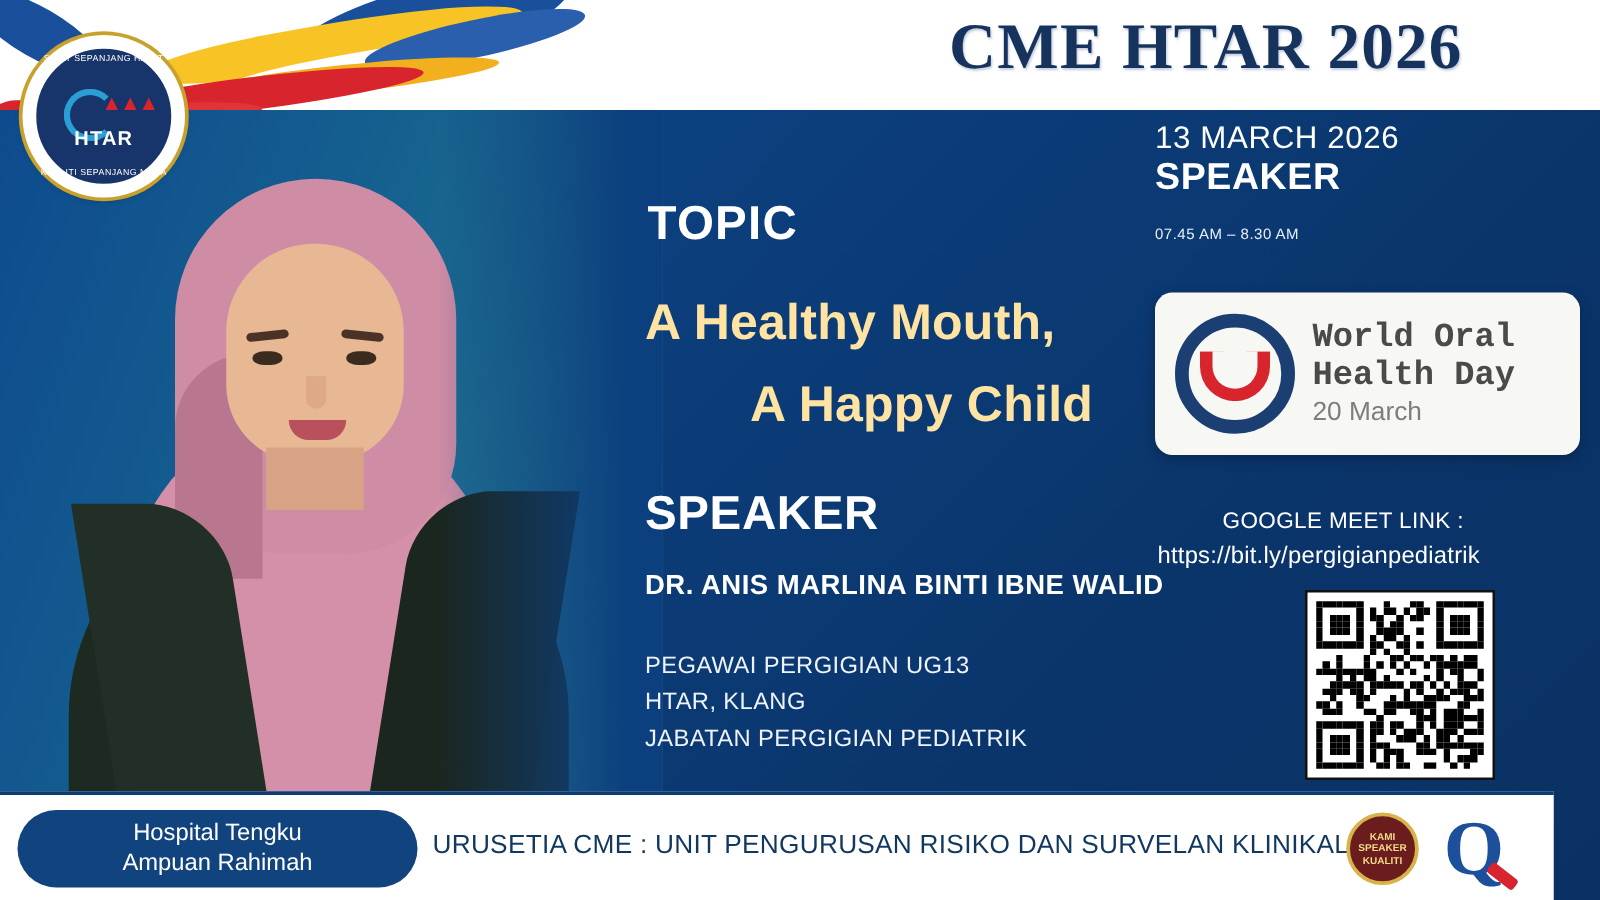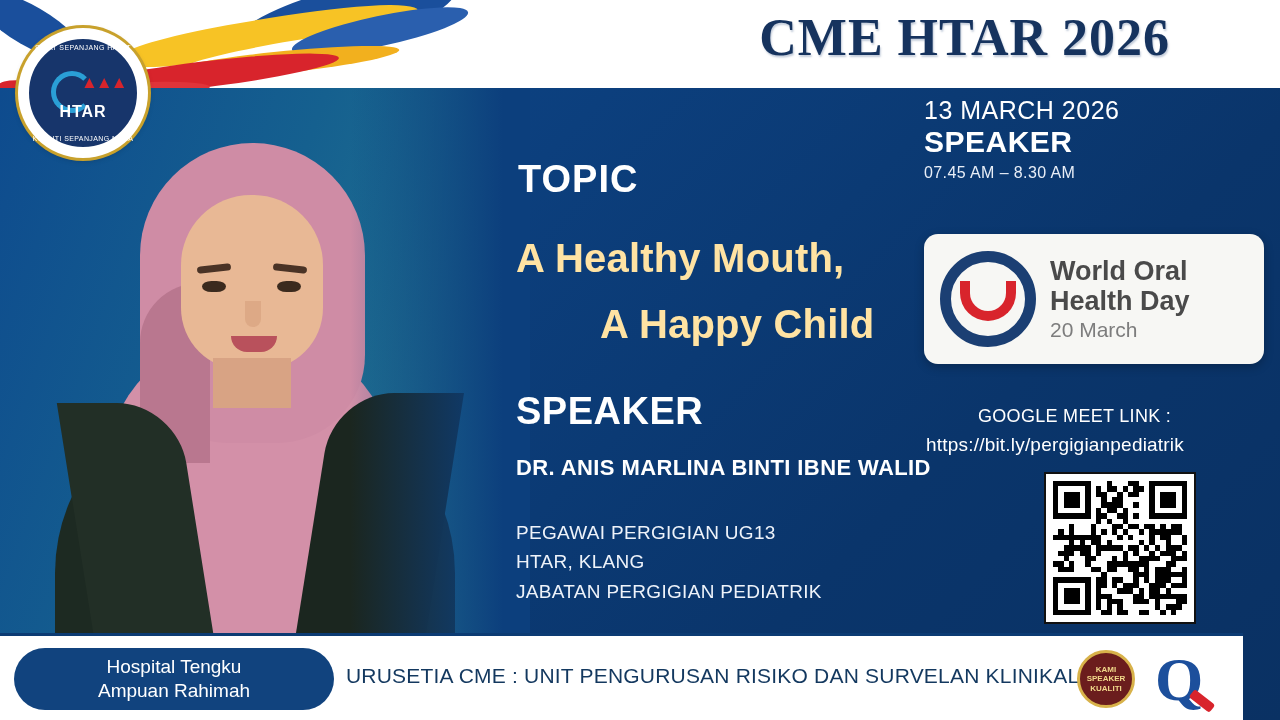--- a/index.html
+++ b/index.html
@@ -185,21 +185,21 @@
   }
   .collar-r {
     position: absolute; bottom: 0; right: 20px; width: 130px; height: 240px;
     background: #1b261f; transform: skewX(-9deg); border-radius: 60px 0 0 0;
   }
 
   
   .date-block { position: absolute; top: 96px; right: 56px; text-align: left; width: 300px; }
   .date-line { font-size: 25px; color: #ffffff; letter-spacing: .5px; }
   .day-line { font-size: 30px; font-weight: bold; color: #ffffff; letter-spacing: .5px; line-height: 1.15; }
-  .time-line { font-size: 16px; color: #e8eef7; margin-top: 4px; letter-spacing: .4px; }
+  .time-line { font-size: 12px; color: #e8eef7; margin-top: 20px; letter-spacing: .4px; }
 
   
   .topic-label {
     position: absolute; top: 158px; left: 518px;
     font-size: 38px; font-weight: bold; color: #ffffff; letter-spacing: 1px;
   }
   .topic-line1 {
     position: absolute; top: 236px; left: 516px;
     font-size: 40px; font-weight: bold; color: #ffe3a3; letter-spacing: .2px;
   }
@@ -231,21 +231,21 @@
   .wohd-ring {
     position: absolute; inset: 0; border: 11px solid #1b3f73; border-radius: 50%;
   }
   .wohd-smile {
     position: absolute; left: 20px; top: 30px; width: 56px; height: 40px;
     border: 10px solid #d8242c; border-top: none;
     border-radius: 0 0 40px 40px;
   }
   .wohd-text { margin-left: 14px; }
   .wohd-l1, .wohd-l2 {
-    font-size: 27px; font-weight: bold; color: #4a4a4a; line-height: 1.12;
+    font-size: 27px; font-weight: bold; color: #4a4a4a; line-height: 1.12; font-family: Liberation Mono, monospace;
   }
   .wohd-l3 { font-size: 21px; color: #7d7d7d; margin-top: 2px; }
 
   
   .meet-label {
     position: absolute; top: 406px; left: 978px;
     font-size: 18px; color: #ffffff; letter-spacing: .3px;
   }
   .meet-url {
     position: absolute; top: 434px; left: 926px;

